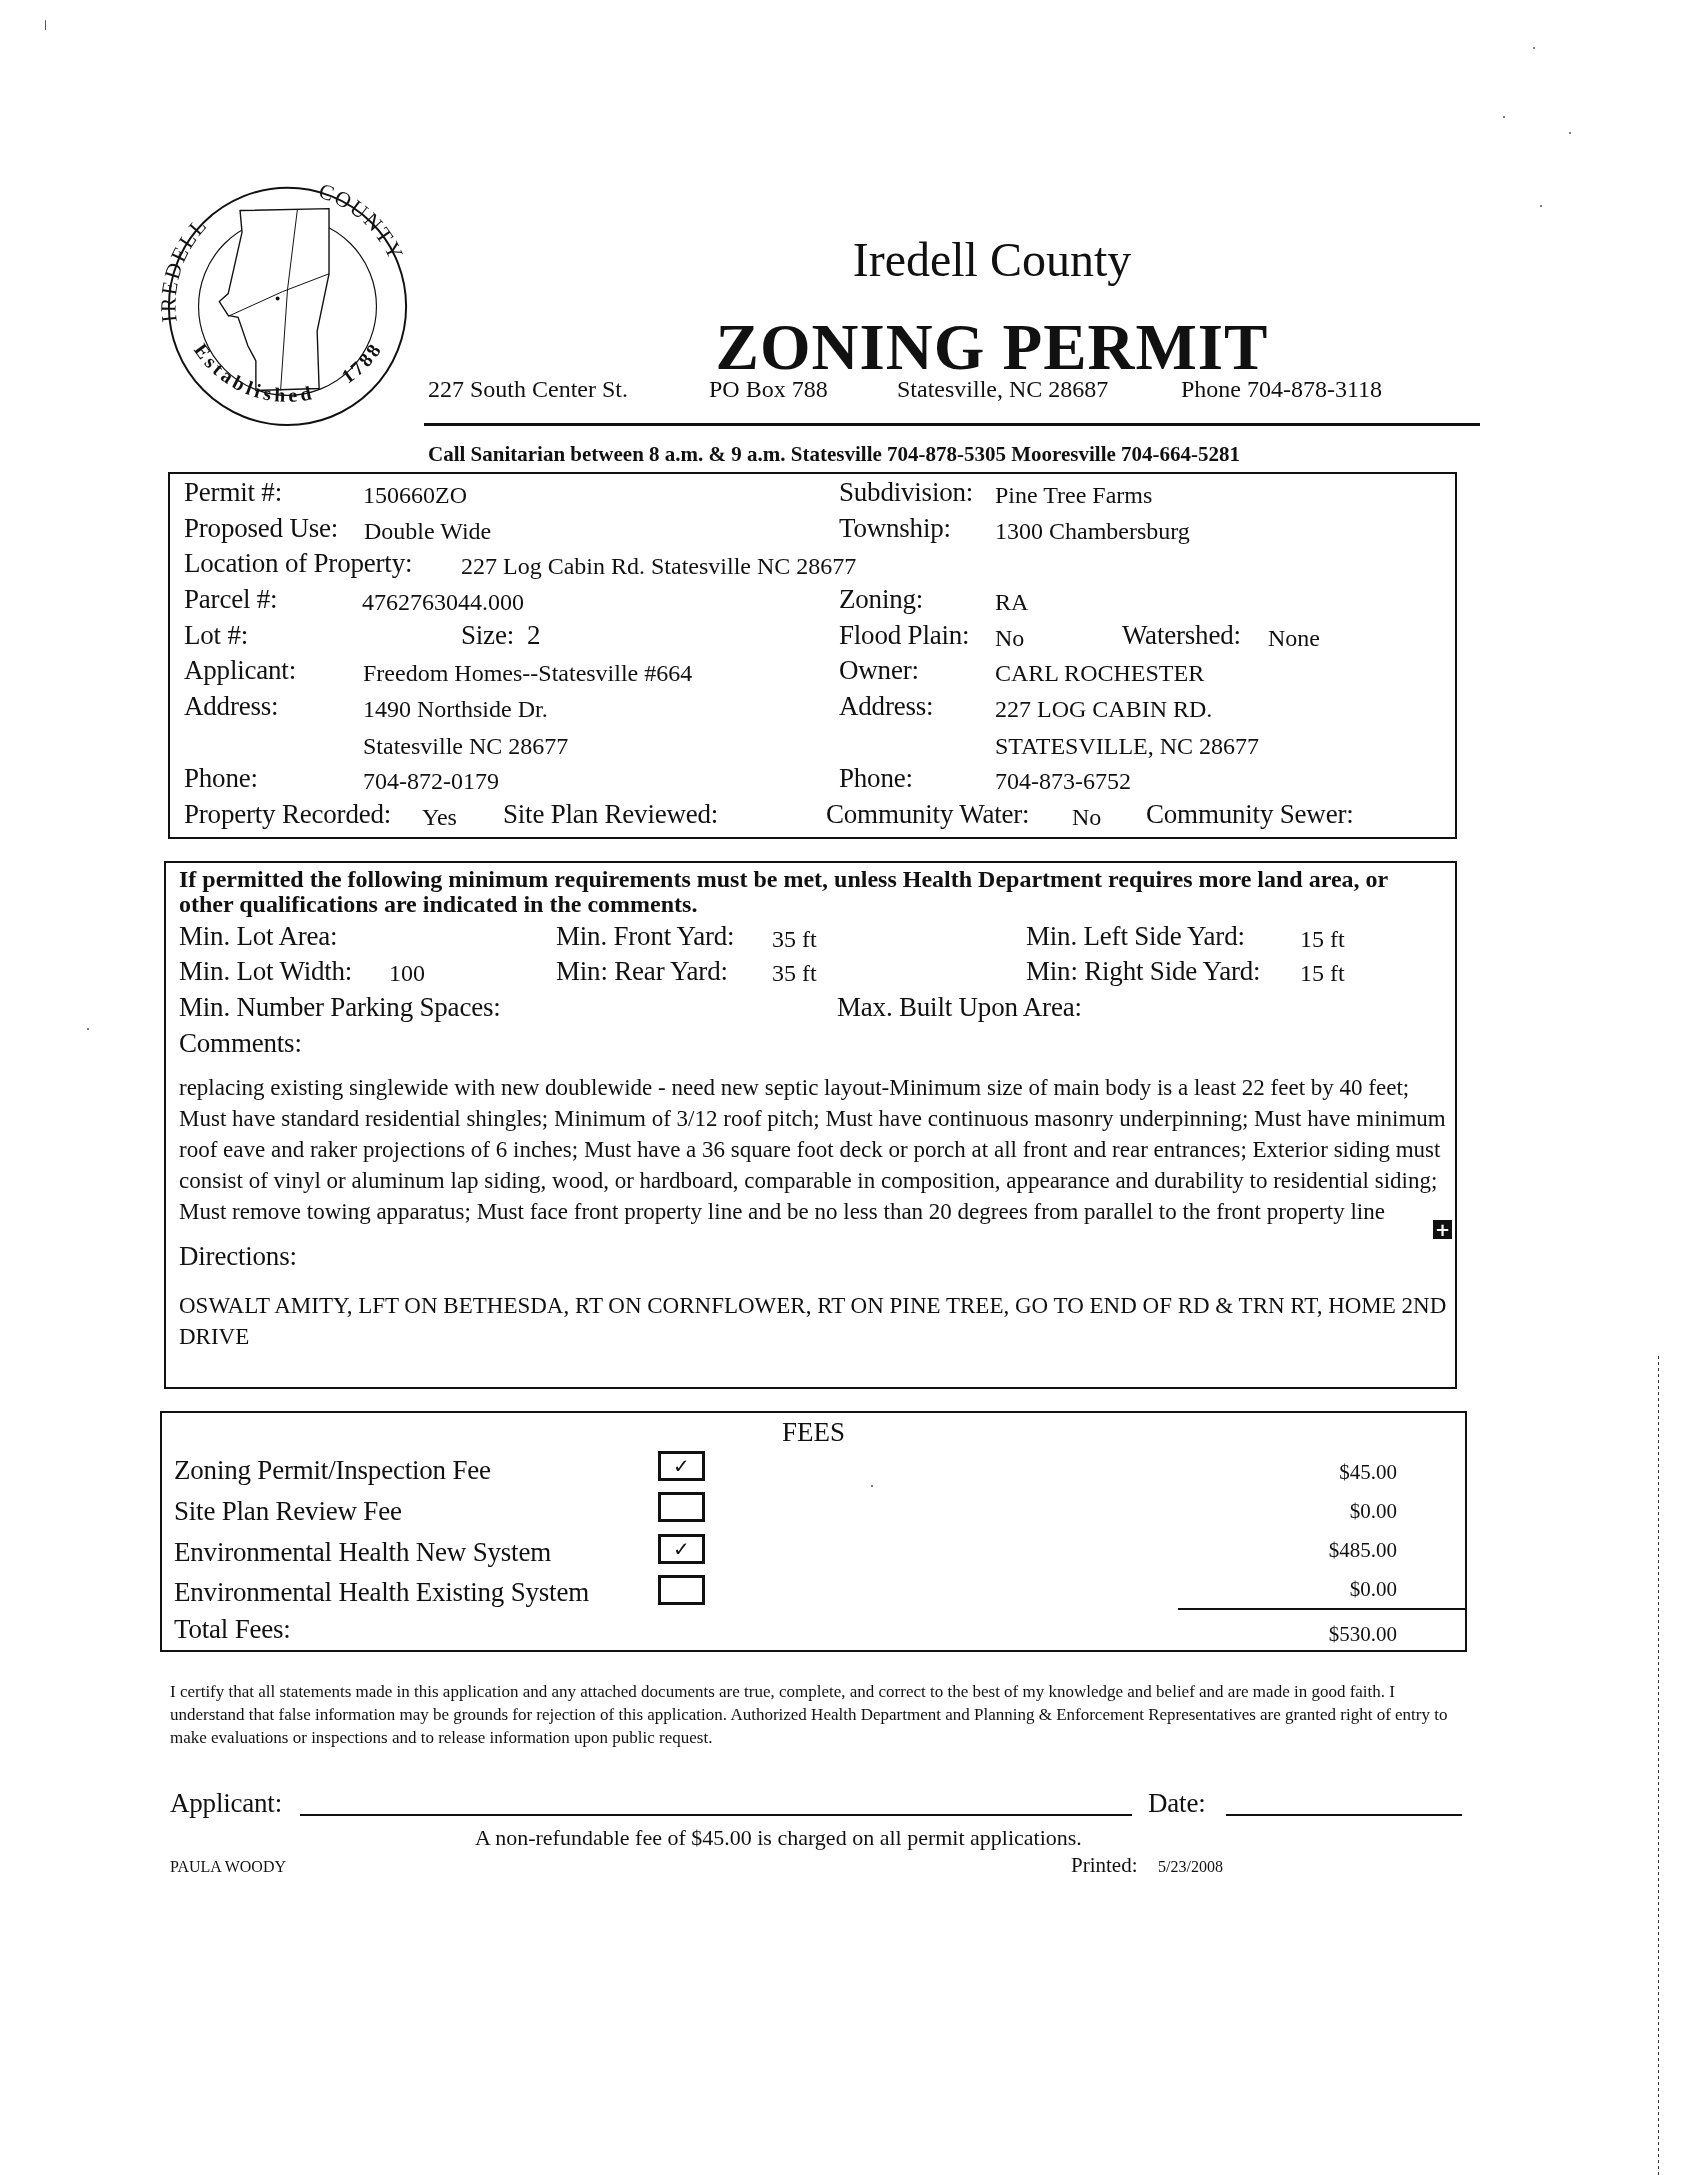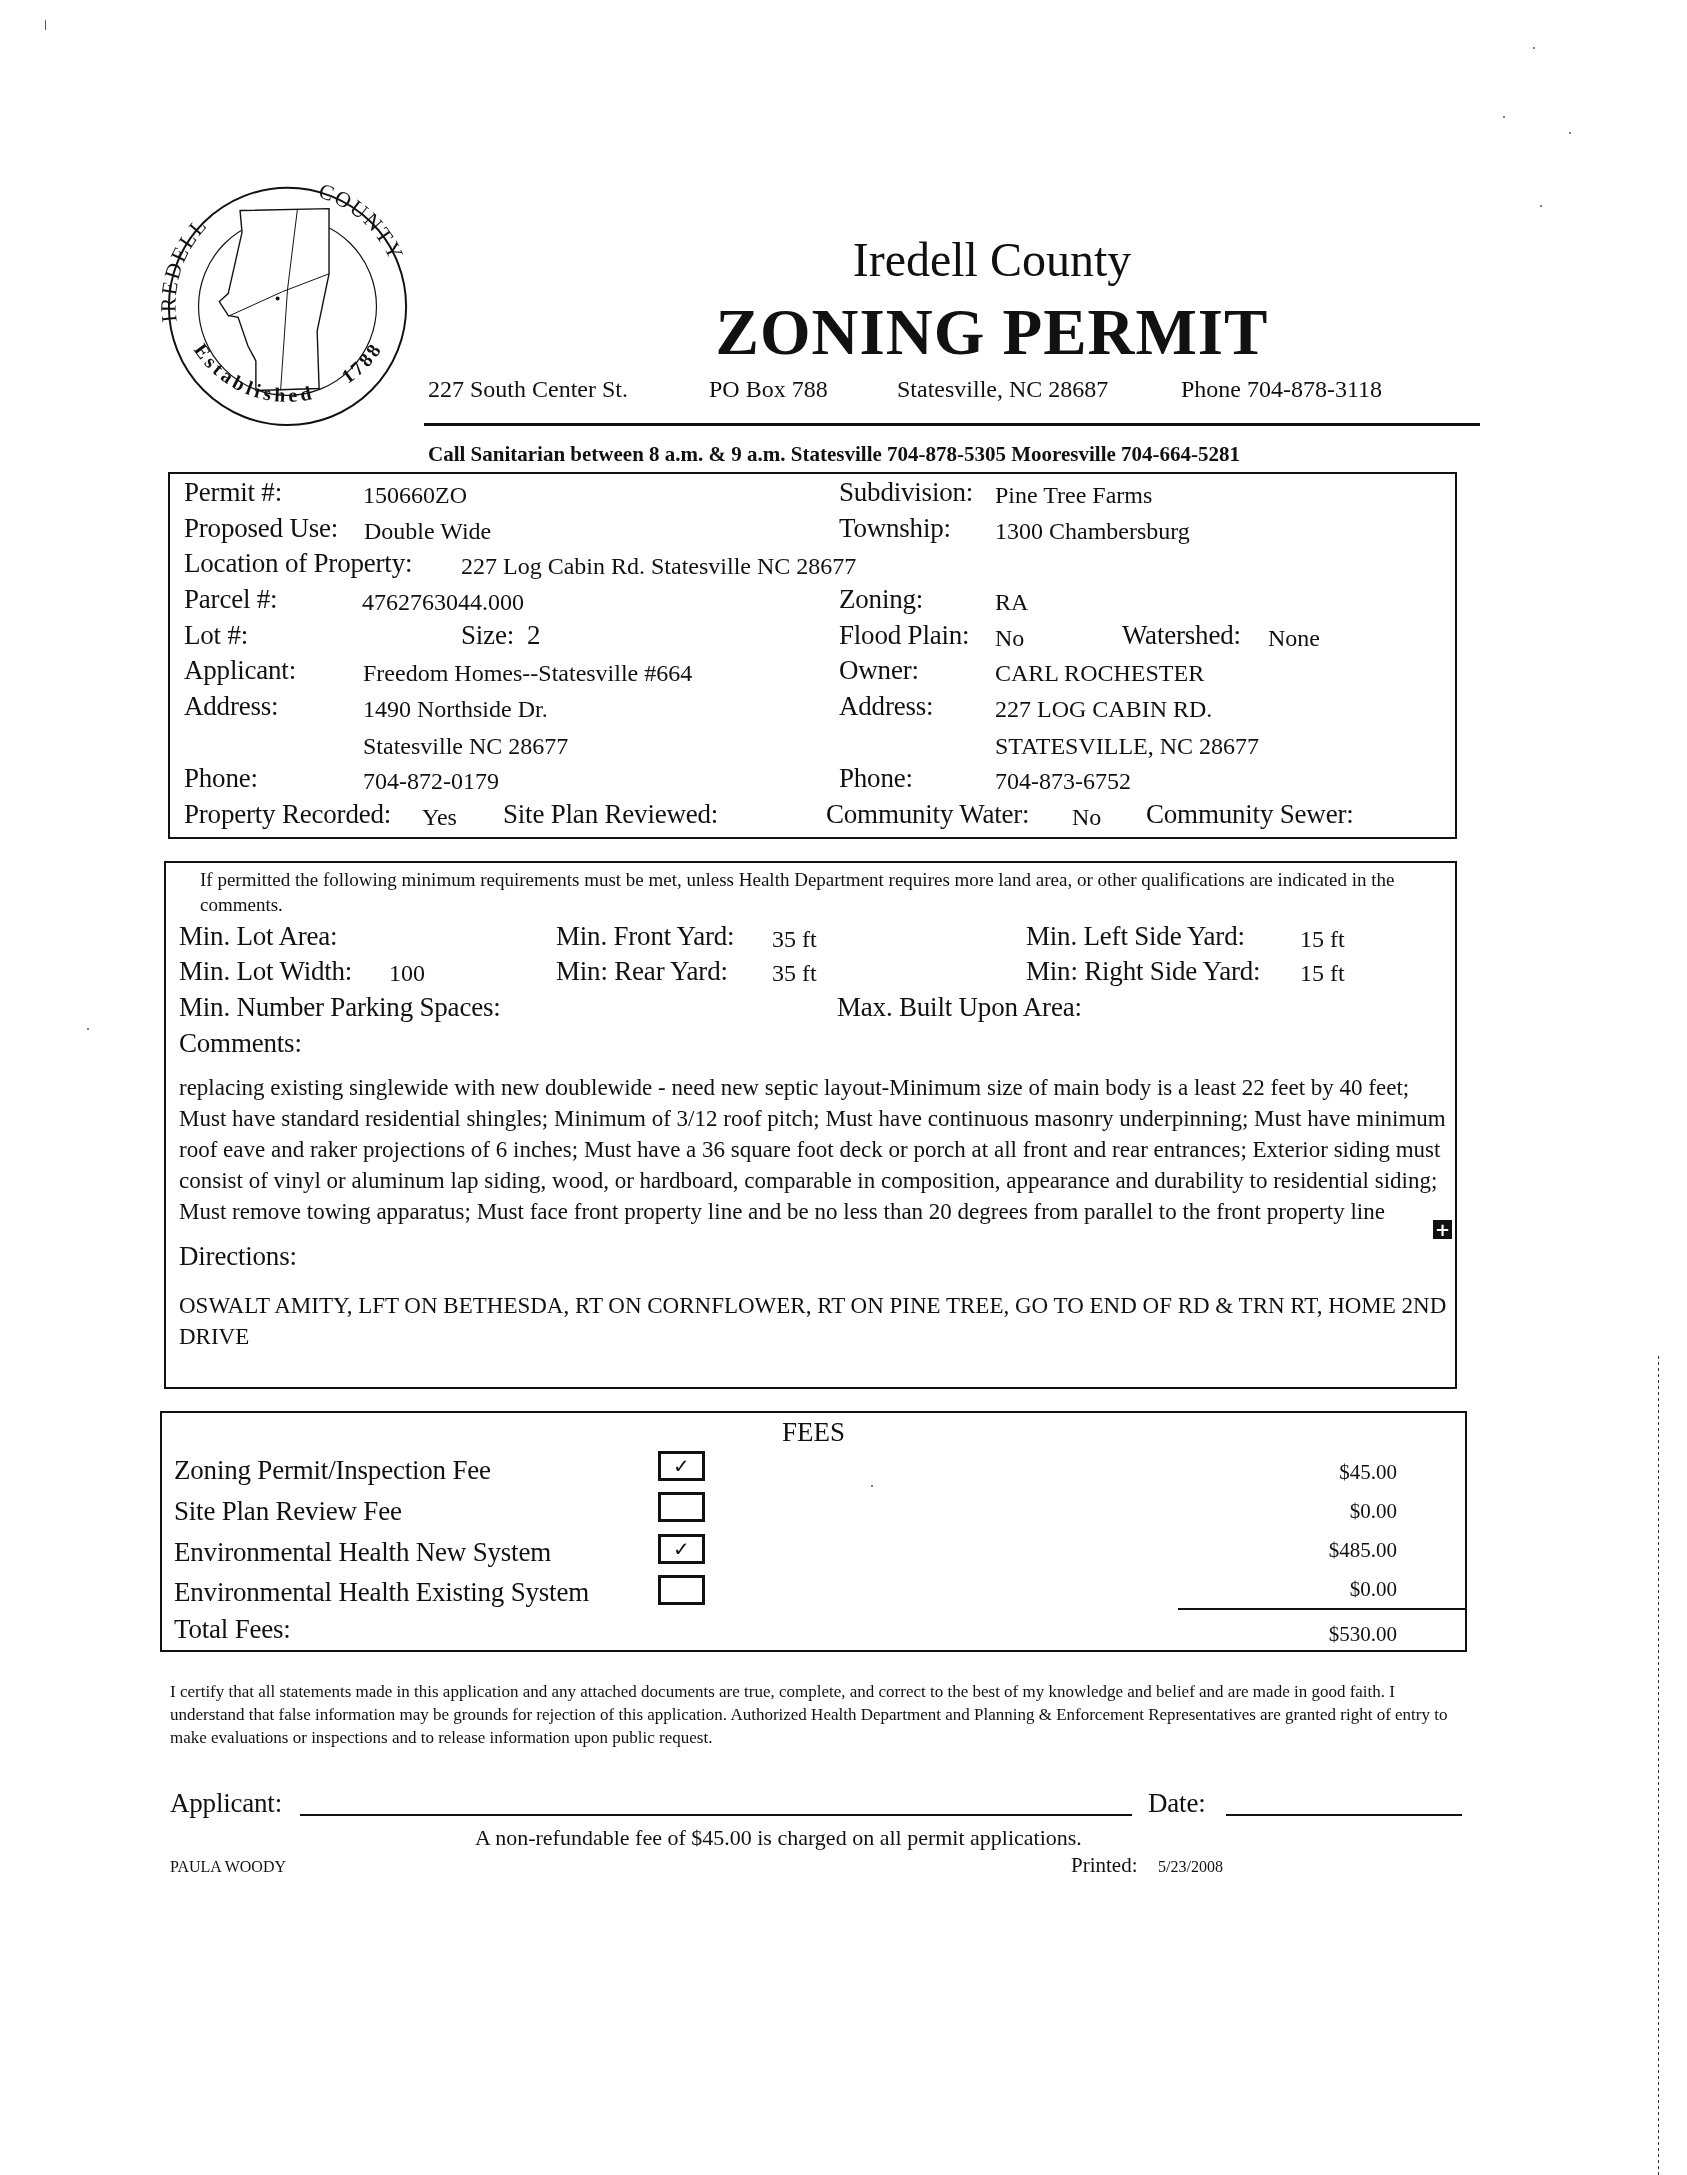--- a/index.html
+++ b/index.html
@@ -2,26 +2,26 @@
 <html><head>
   <meta charset="utf-8">
   <style>
     html, body { margin: 0; padding: 0; background: #ffffff; }
     body { width: 1687px; height: 2175px; position: relative; overflow: hidden;
            font-family: "Liberation Serif", "DejaVu Serif", serif; color: #111; }
     .abs { position: absolute; white-space: nowrap; }
     .box { position: absolute; border: 2px solid #111; box-sizing: border-box; }
     .lbl { font-size: 27px; letter-spacing: -0.2px; }
     .val { font-size: 24px; }
-    .small-bold { font-size: 19px; font-weight: normal; margin-left: 21px; }
+    .small-bold { font-size: 24px; font-weight: bold; }
     .body-text { font-size: 23px; line-height: 31px; white-space: normal; }
 
     
     .county { left: 0; width: 1687px; top: 232px; text-align: center; font-size: 48px; padding-left: 297px; box-sizing: border-box; }
-    .permit-title { left: 0; width: 1687px; top: 295px; text-align: center; font-size: 65px; font-weight: bold; letter-spacing: 1px; padding-left: 297px; box-sizing: border-box; }
+    .permit-title { left: 0; width: 1687px; top: 310px; text-align: center; font-size: 65px; font-weight: bold; letter-spacing: 1px; padding-left: 297px; box-sizing: border-box; }
     .addr { top: 376px; font-size: 24px; }
     .rule { position: absolute; left: 424px; top: 423px; width: 1056px; height: 3px; background: #111; }
     .sanitarian { left: 428px; top: 442px; font-size: 21px; font-weight: bold; }
 
     .seal { position: absolute; left: 149px; top: 173px; width: 277px; height: 257px; }
 
     .plus-icon { position: absolute; left: 1433px; top: 1220px; width: 19px; height: 19px; background: #111; color: #fff;
                  font-family: "DejaVu Sans", sans-serif; font-size: 18px; line-height: 19px; text-align: center; font-weight: bold; }
 
     .chk { position: absolute; width: 47px; height: 30px; border: 3px solid #111; box-sizing: border-box;

